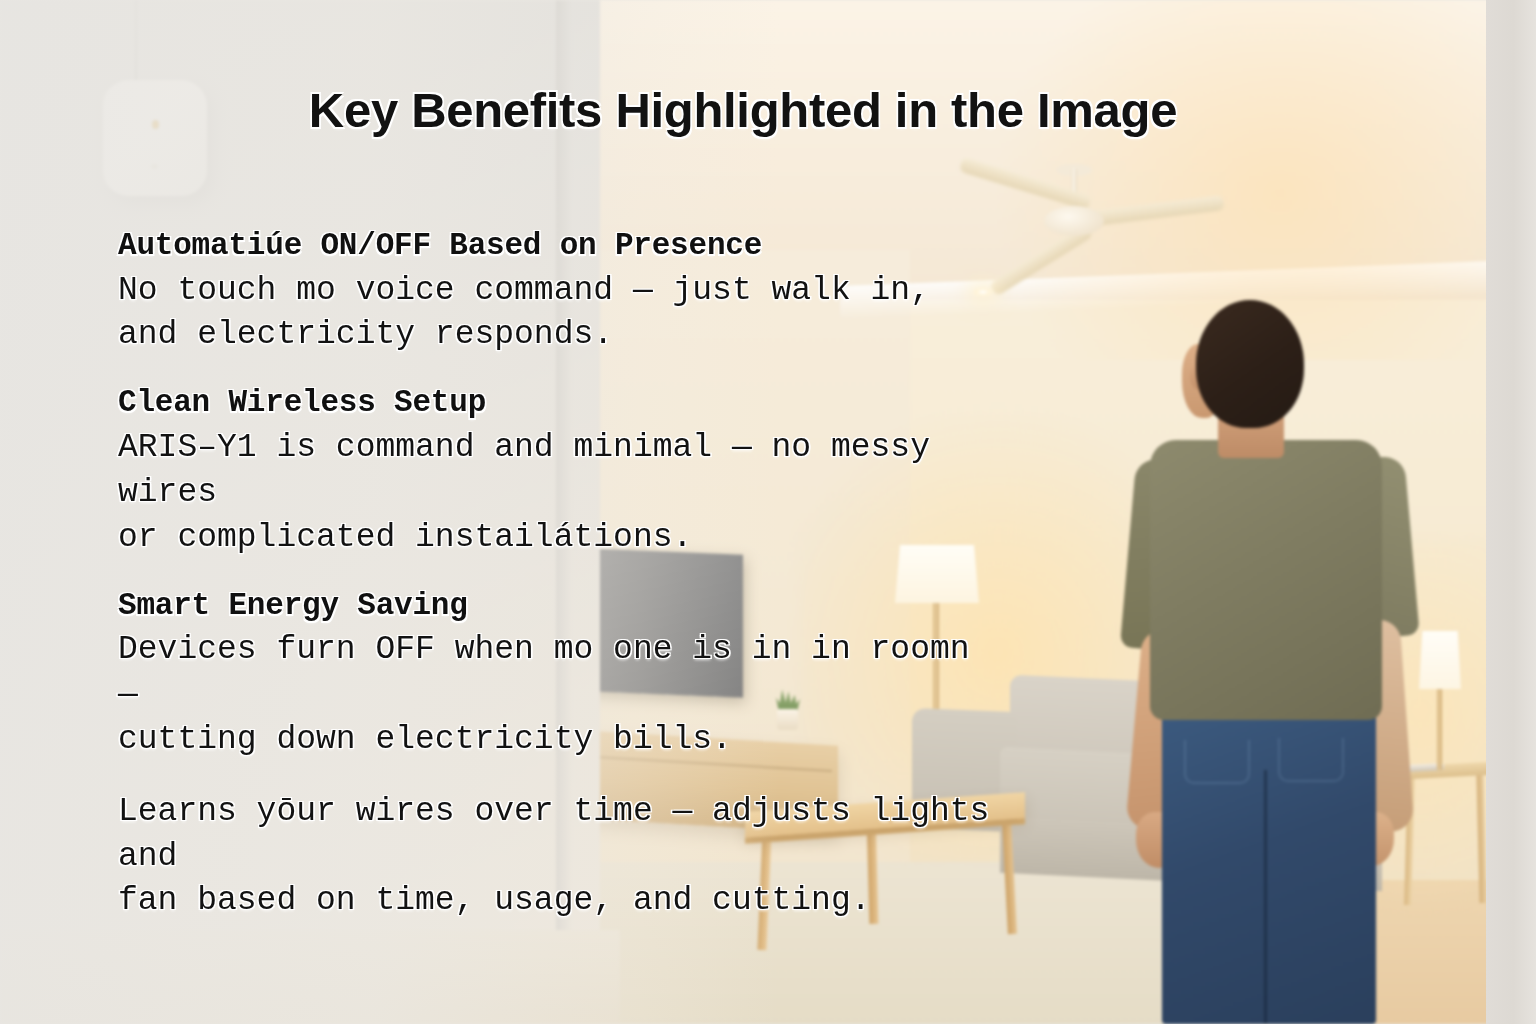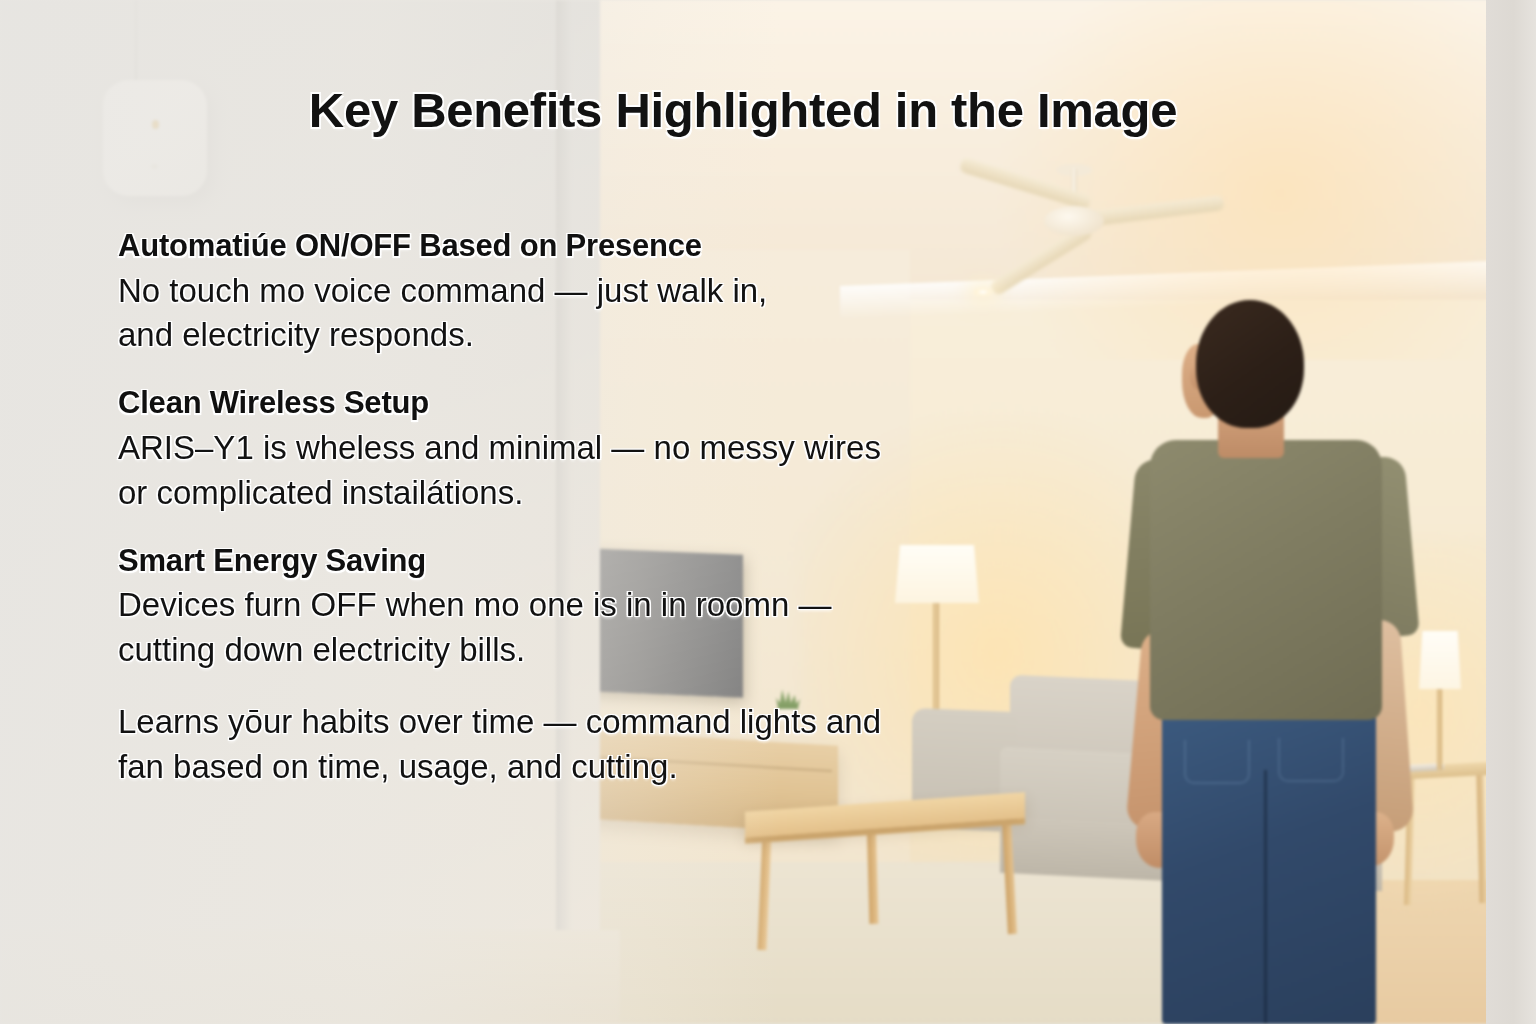--- a/index.html
+++ b/index.html
@@ -345,21 +345,21 @@
     text-align:center;
     font-size:49px;font-weight:bold;letter-spacing:-.3px;
     color:#121212;
     text-shadow:
       -1.6px -1.6px 0 #fff, 1.6px -1.6px 0 #fff,
       -1.6px  1.6px 0 #fff, 1.6px  1.6px 0 #fff,
        0 2px 3px rgba(255,255,255,.9);
   }
 
   .benefits{position:absolute;left:118px;top:228px;width:880px;}
-  .benefit{margin-bottom:27px;}
+  .benefit{margin-bottom:27px;font-family:Liberation Mono, monospace;}
   .b-head{
     font-size:31px;font-weight:bold;letter-spacing:-.2px;color:#101010;
     line-height:1.18;margin:0 0 4px 0;
     text-shadow:
       -1.5px -1.5px 0 #fff, 1.5px -1.5px 0 #fff,
       -1.5px  1.5px 0 #fff, 1.5px  1.5px 0 #fff,
        0 2px 3px rgba(255,255,255,.85);
   }
   .b-body{
     font-size:33px;font-weight:400;color:#121212;line-height:1.36;margin:0;
@@ -471,36 +471,36 @@
         <p class="b-head">Automatiúe ON/OFF Based on Presence</p>
         <p class="b-body">
           <span>No touch mo voice command — just walk in,</span>
           <span>and electricity responds.</span>
         </p>
       </div>
 
       <div class="benefit">
         <p class="b-head">Clean Wireless Setup</p>
         <p class="b-body">
-          <span>ARIS–Y1 is wheless and minimal — no messy wires</span>
+          <span>ARIS–Y1 is command and minimal — no messy wires</span>
           <span>or complicated instailátions.</span>
         </p>
       </div>
 
       <div class="benefit">
         <p class="b-head">Smart Energy Saving</p>
         <p class="b-body">
           <span>Devices furn OFF when mo one is in in roomn —</span>
           <span>cutting down electricity bills.</span>
         </p>
       </div>
 
       <div class="benefit">
         <p class="b-body">
-          <span>Learns yōur habits over time — command lights and</span>
+          <span>Learns yōur wires over time — adjusts lights and</span>
           <span>fan based on time, usage, and cutting.</span>
         </p>
       </div>
 
     </div>
   </div>
 
 </div>
 
 </body></html>

